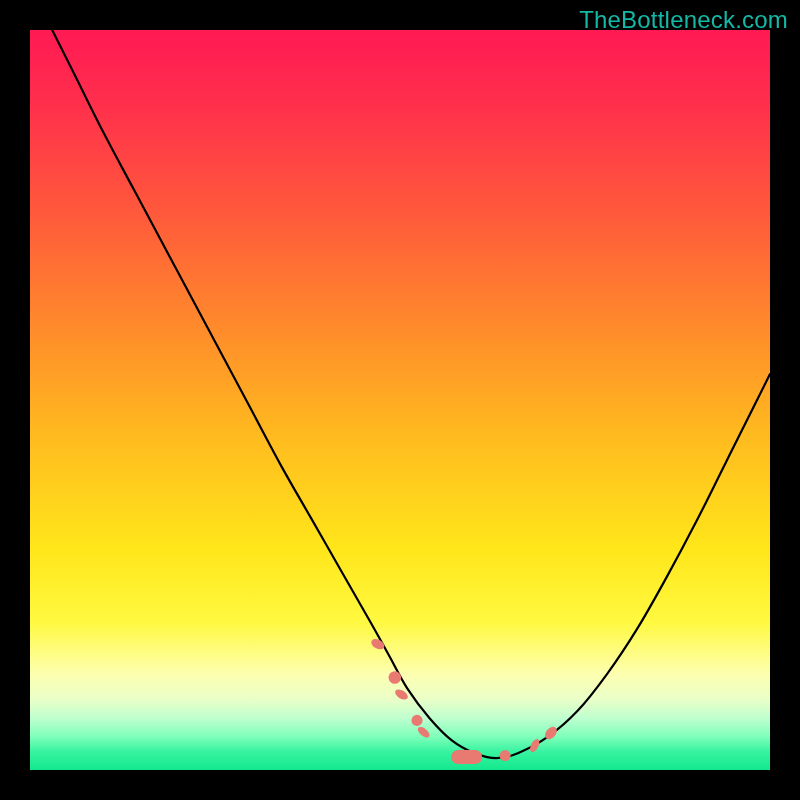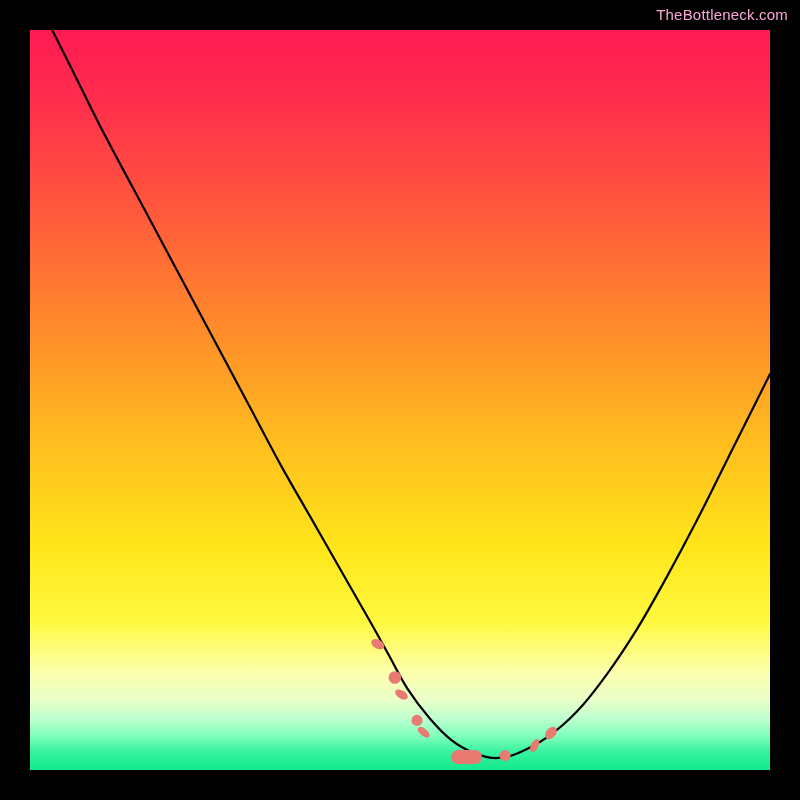--- a/index.html
+++ b/index.html
@@ -31,22 +31,22 @@
     left: 0; top: 0; width: 100%; height: 100%;
   }
   .curve-svg {
     position: absolute;
     left: 0; top: 0; width: 100%; height: 100%;
   }
   .watermark {
     position: absolute;
     top: 6px;
     right: 12px;
-    color: #f9a8d4;
-    font-size: 15px;
+    color: #14b8a6;
+    font-size: 24px;
     font-weight: 500;
     letter-spacing: 0.2px;
     user-select: none;
   }
 </style>
 </head>
 <body>
 
 <div class="frame">
   <div class="plot-area">

